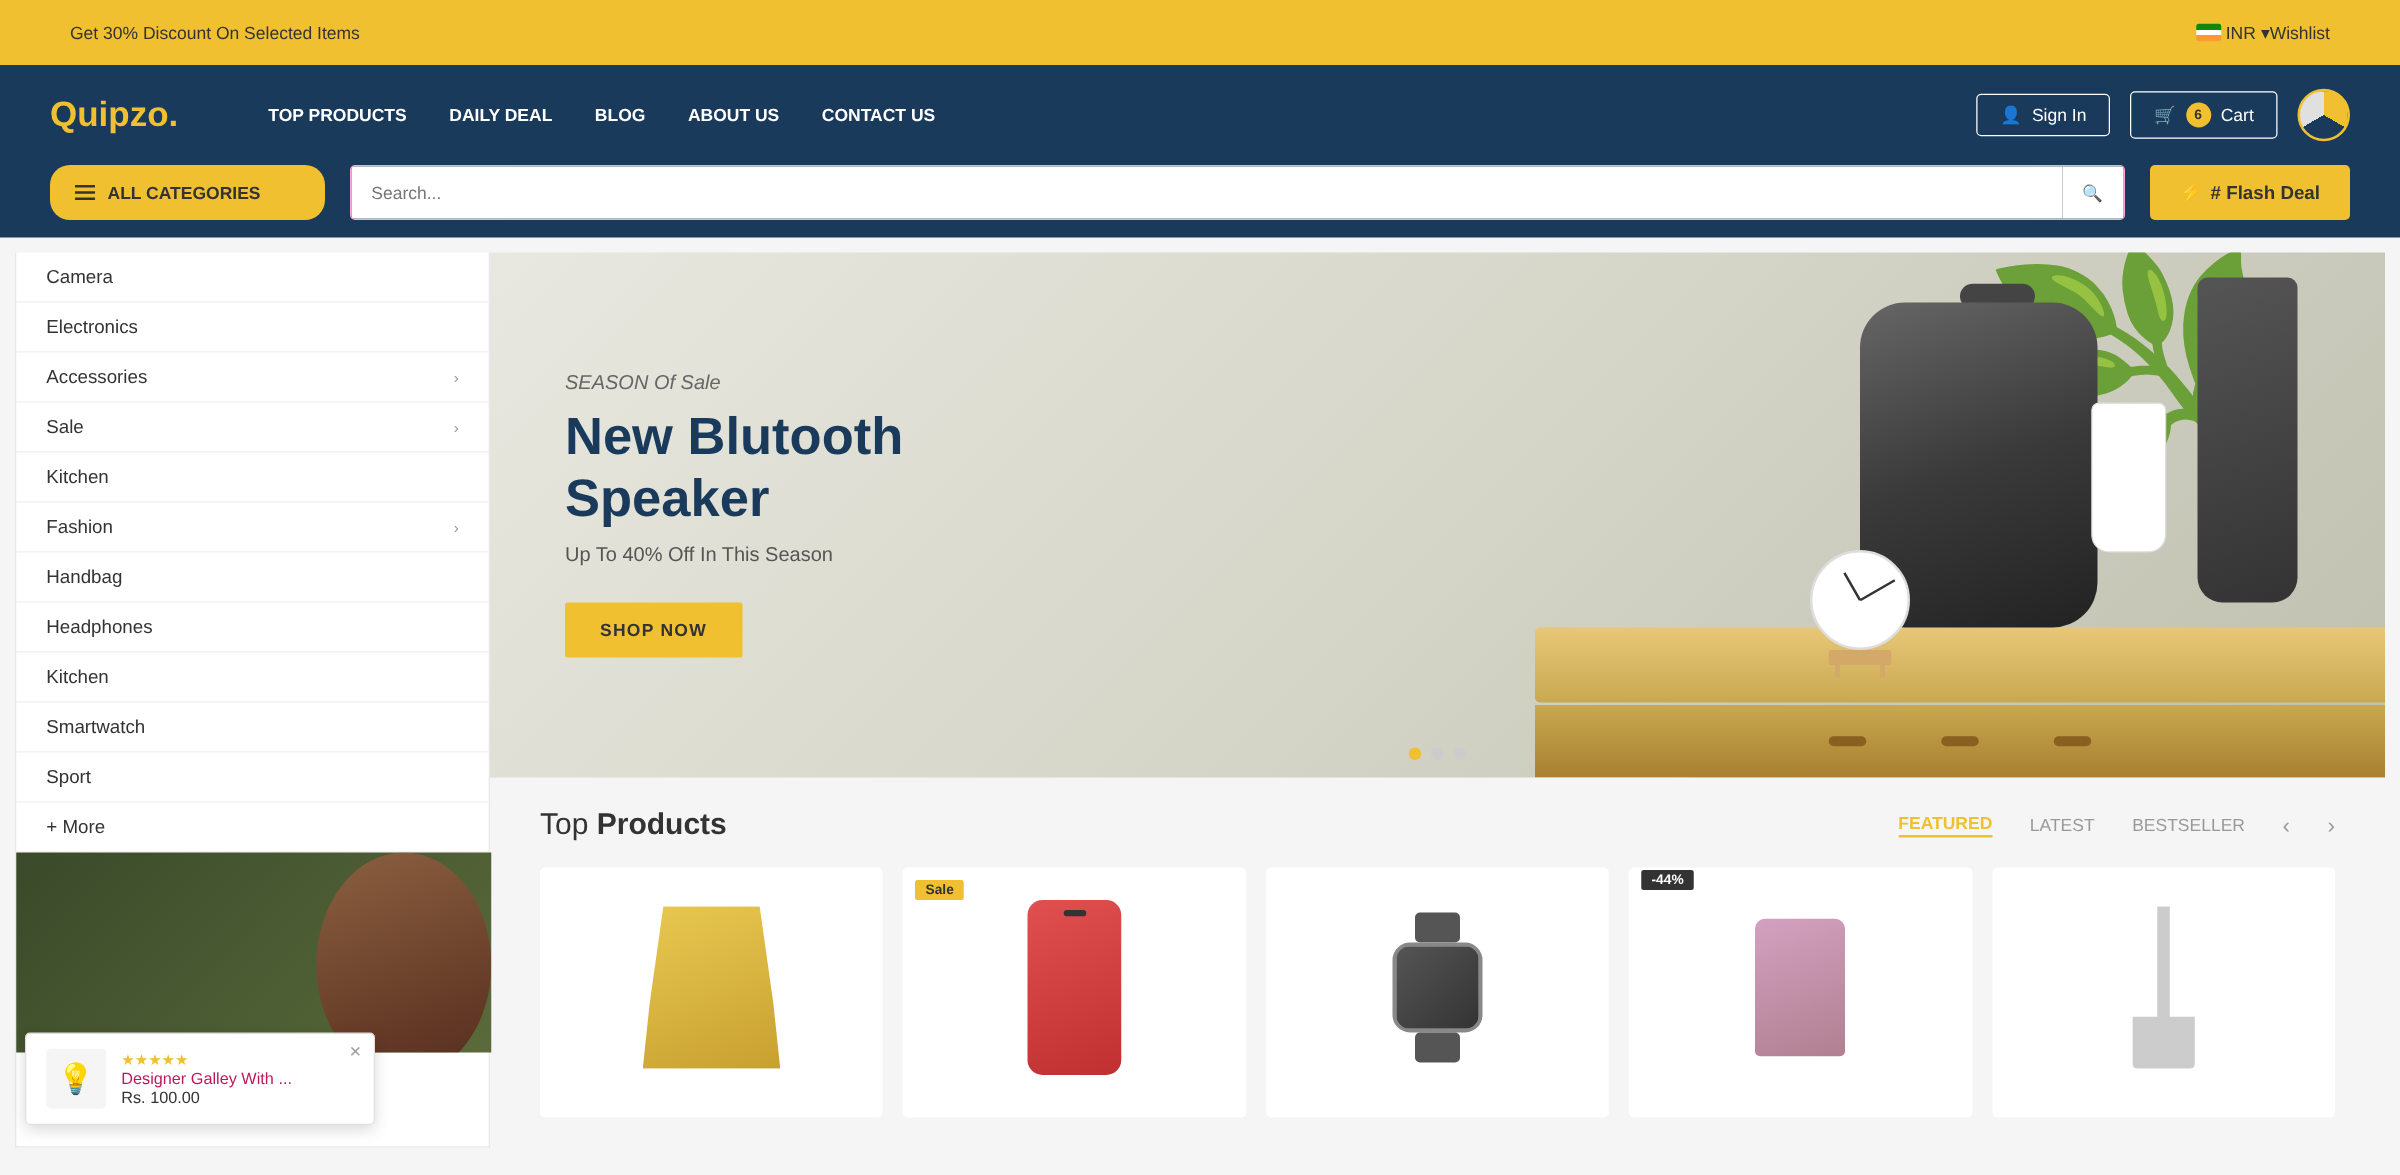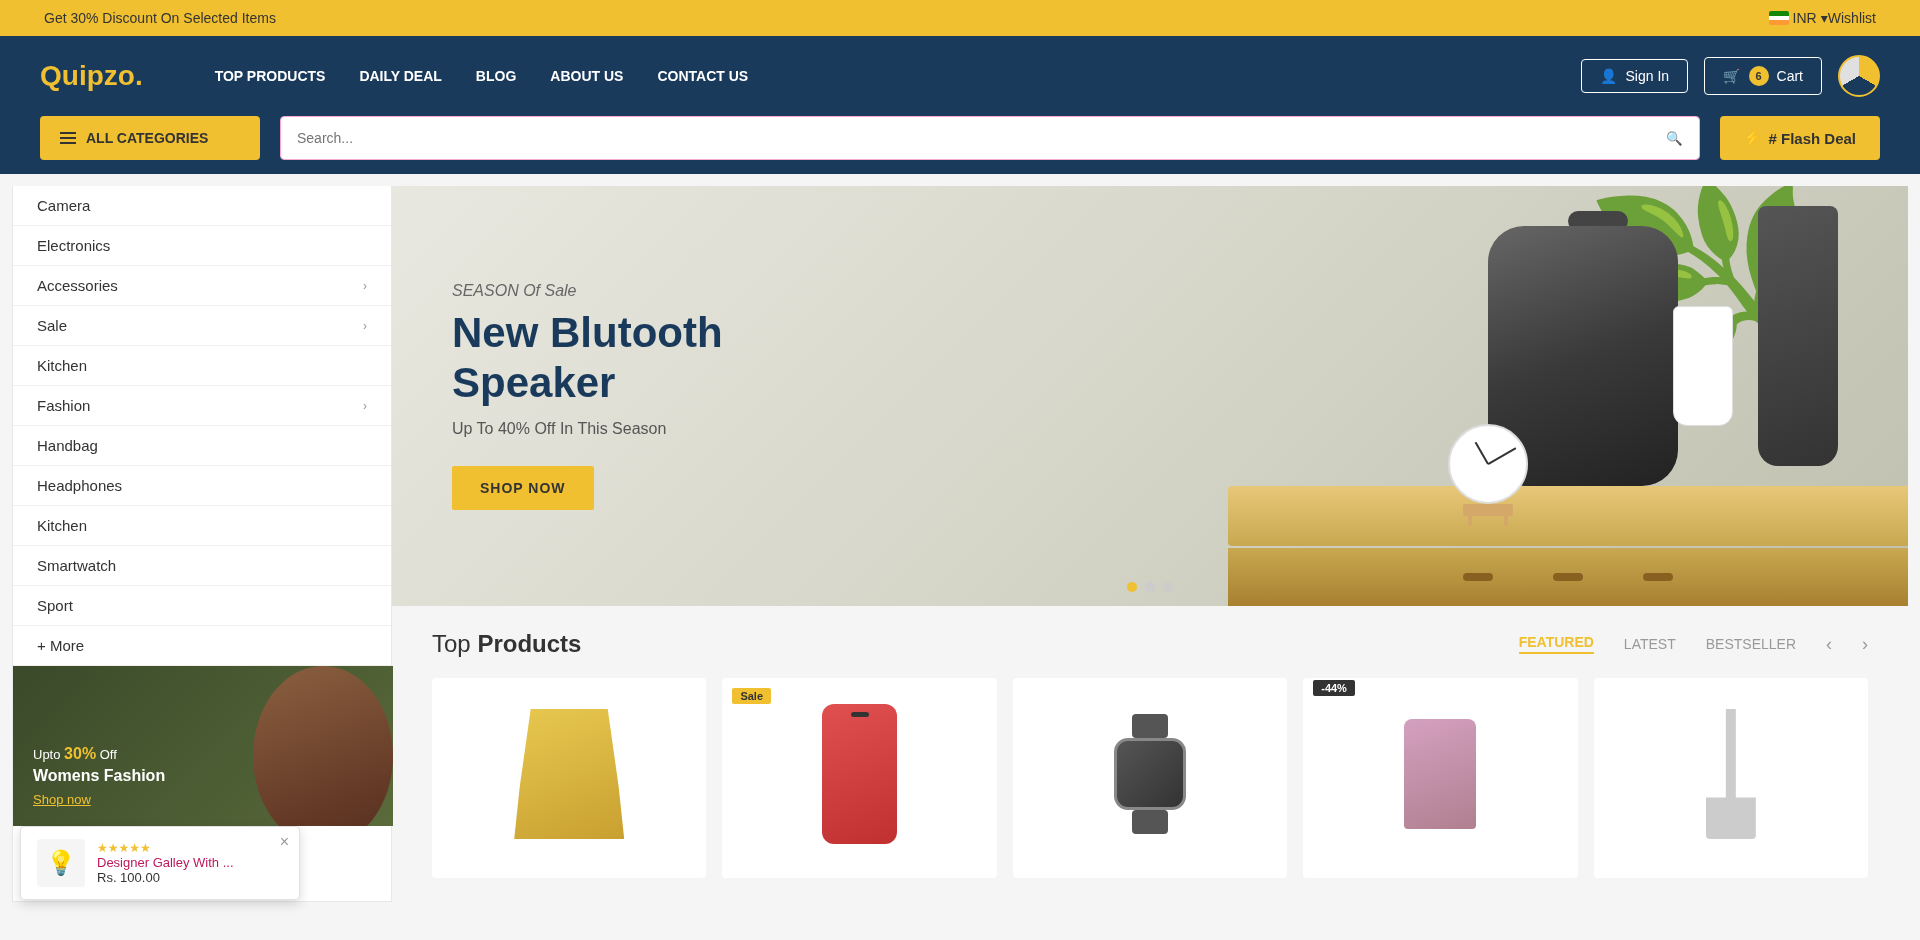--- a/index.html
+++ b/index.html
@@ -1,25 +1,25 @@
 <!DOCTYPE html>
 <html><head>
   <meta charset="utf-8">
   <style>
     * { margin: 0; padding: 0; box-sizing: border-box; }
     body { font-family: Arial, sans-serif; background: #f5f5f5; width: 1920px; min-height: 940px; overflow-x: hidden; }
 
     
     .top-banner {
       background: #f0c030;
-      height: 36px;
+      height: 52px;
       display: flex;
       align-items: center;
       justify-content: space-between;
-      padding: 0 44px;
+      padding: 0 56px;
     }
     .top-banner-text { font-size: 14px; color: #333; }
     .top-banner-right { display: flex; align-items: center; font-size: 14px; color: #333; }
     .currency-selector { display: flex; align-items: center; gap: 4px; cursor: pointer; }
     .flag-icon { width: 20px; height: 14px; background: linear-gradient(to bottom, #138808 33%, white 33%, white 66%, #FF9933 66%); border-radius: 2px; }
     .wishlist-link { color: #333; text-decoration: none; }
 
     
     .header {
       background: #1a3a5c;
@@ -73,21 +73,21 @@
       border: none;
       height: 44px;
       padding: 0 20px;
       display: flex;
       align-items: center;
       gap: 10px;
       font-size: 14px;
       font-weight: bold;
       color: #333;
       cursor: pointer;
-      border-radius: 4px;
+      border-radius: 16px;
       white-space: nowrap;
       min-width: 220px;
     }
     .hamburger { display: flex; flex-direction: column; gap: 3px; }
     .hamburger span { display: block; width: 16px; height: 2px; background: #333; }
     .search-bar {
       flex: 1;
       height: 44px;
       display: flex;
       border-radius: 4px;
@@ -466,27 +466,20 @@
       <span class="sidebar-item-label">Sport</span>
     </div>
     <div class="sidebar-item">
       <span class="sidebar-item-label">+ More</span>
     </div>
 
     <div class="sidebar-promo" style="background: linear-gradient(135deg, #3a4a2a 0%, #5a6a3a 100%);">
       <div style="position:absolute; right:0; bottom:0; width:140px; height:160px; overflow:hidden;">
         <div style="width:100%; height:100%; background: linear-gradient(160deg, #8b6040 0%, #5a3020 100%); clip-path: ellipse(70px 90px at 70px 90px);"></div>
       </div>
-      <div class="promo-text">
-        <div class="upto">
-          <span>Upto</span> <span class="percent">30%</span> <span>Off</span>
-        </div>
-        <div class="fashion-label">Womens Fashion</div>
-        <a class="shop-link">Shop now</a>
-      </div>
     </div>
   </div>
 
   <div style="flex:1; display:flex; flex-direction:column;">
 
     <div class="hero-banner">
       <div class="hero-content">
         <div class="hero-season">
           <span>SEASON Of Sale</span>
         </div>

